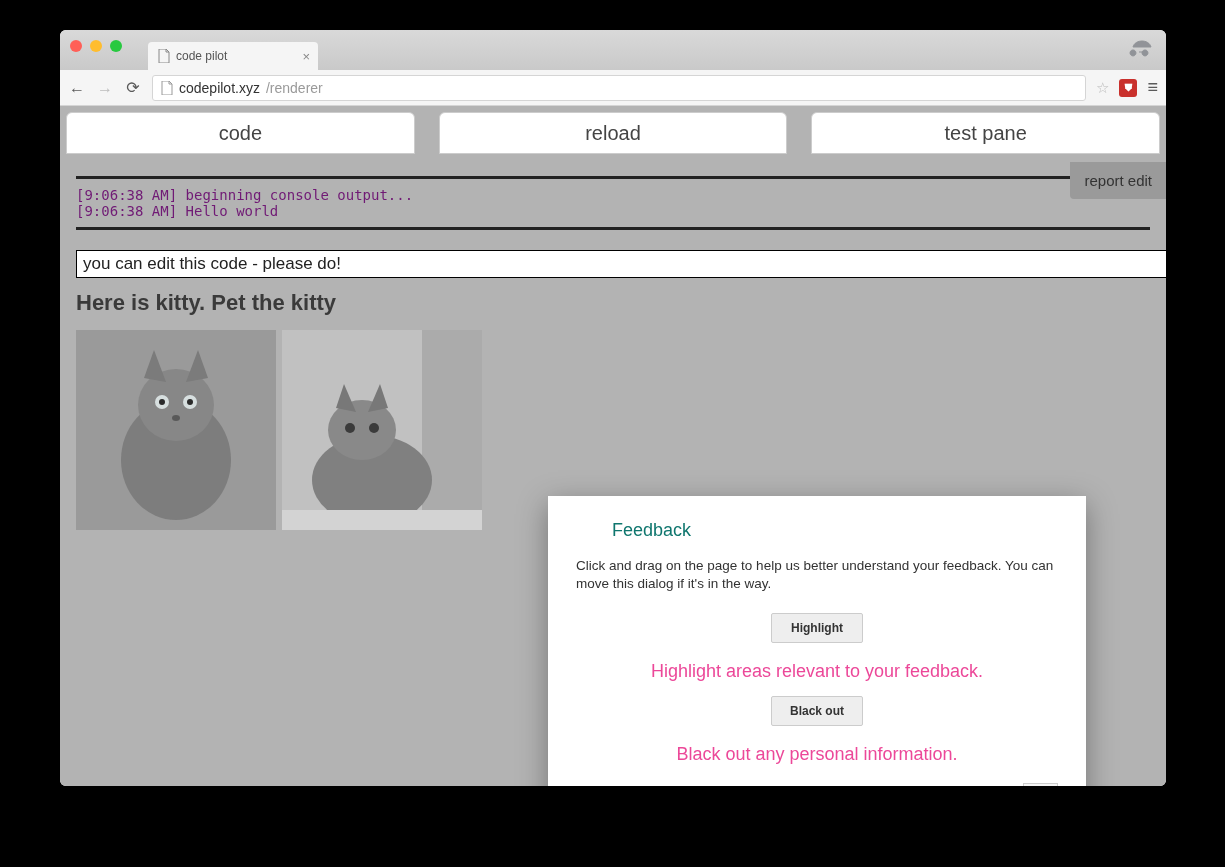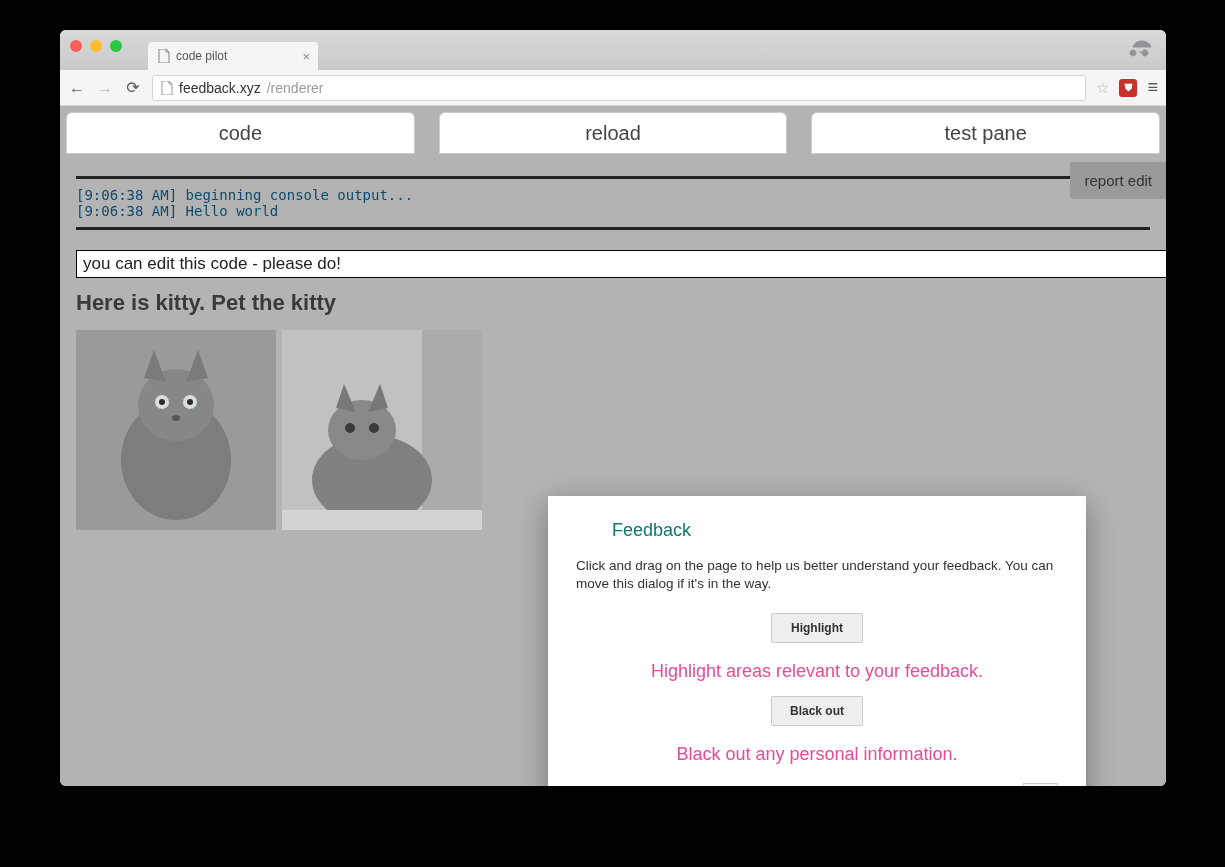--- a/index.html
+++ b/index.html
@@ -135,21 +135,21 @@
     border-radius:0 0 0 4px;
     z-index:3;
   }
   .console {
     border-top:3px solid #222;
     border-bottom:3px solid #222;
     padding:8px 0;
     margin:10px 0 20px 0;
     font-family: "Menlo","Consolas",monospace;
     font-size:14px;
-    color:#0c4a6e;
+    color:#701a75;
     white-space:pre;
   }
   .welcome {
     font-size:48px;
     font-weight:700;
     color:#3a3a3a;
     margin:6px 0 18px 0;
   }
   .edit-strip {
     position:absolute;
@@ -243,21 +243,21 @@
 
   <div class="toolbar">
     <span class="nav-icon">←</span>
     <span class="nav-icon dim">→</span>
     <span class="nav-icon">⟳</span>
     <div class="addr">
       <svg class="file-icon" viewBox="0 0 12 14">
           <path d="M1 0h7l3 3v11H1z" fill="none" stroke="#999" stroke-width="1"></path>
           <path d="M8 0v3h3" fill="none" stroke="#999" stroke-width="1"></path>
         </svg>
-      <span>feedback.xyz</span>
+      <span>codepilot.xyz</span>
         <span class="path">/renderer</span>
     </div>
     <span class="star">☆</span>
     <span class="shield">⛊</span>
     <span class="hamburger">≡</span>
   </div>
 
   <div class="page">
 
     <div class="topnav">

